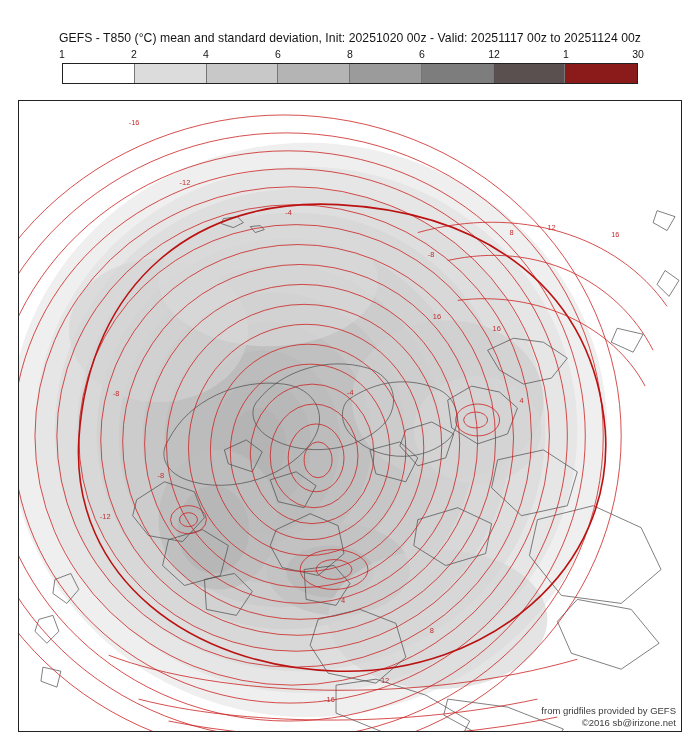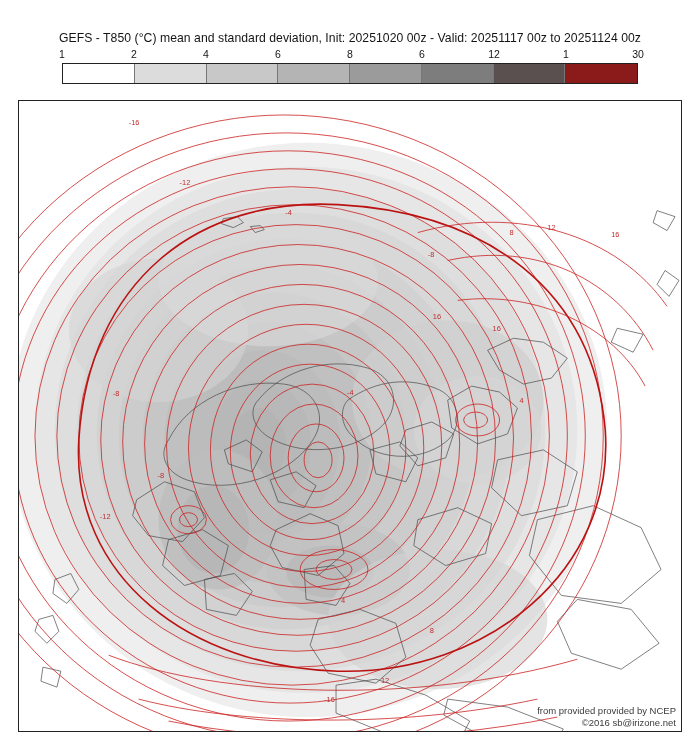--- a/index.html
+++ b/index.html
@@ -262,15 +262,15 @@
             <text x="81" y="419" class="ctxt">-12</text>
             <text x="323" y="504" class="ctxt">4</text>
             <text x="412" y="534" class="ctxt">8</text>
             <text x="363" y="584" class="ctxt">12</text>
             <text x="306" y="603" class="ctxt">-16</text>
           </g>
       </g>
     </svg>
   </div>
 
-  <div class="credit-line1">from provided provided by NCEP</div>
+  <div class="credit-line1">from gridfiles provided by GEFS</div>
   <div class="credit-line2">©2016 sb@irizone.net</div>
 </div>
 
 </body></html>

